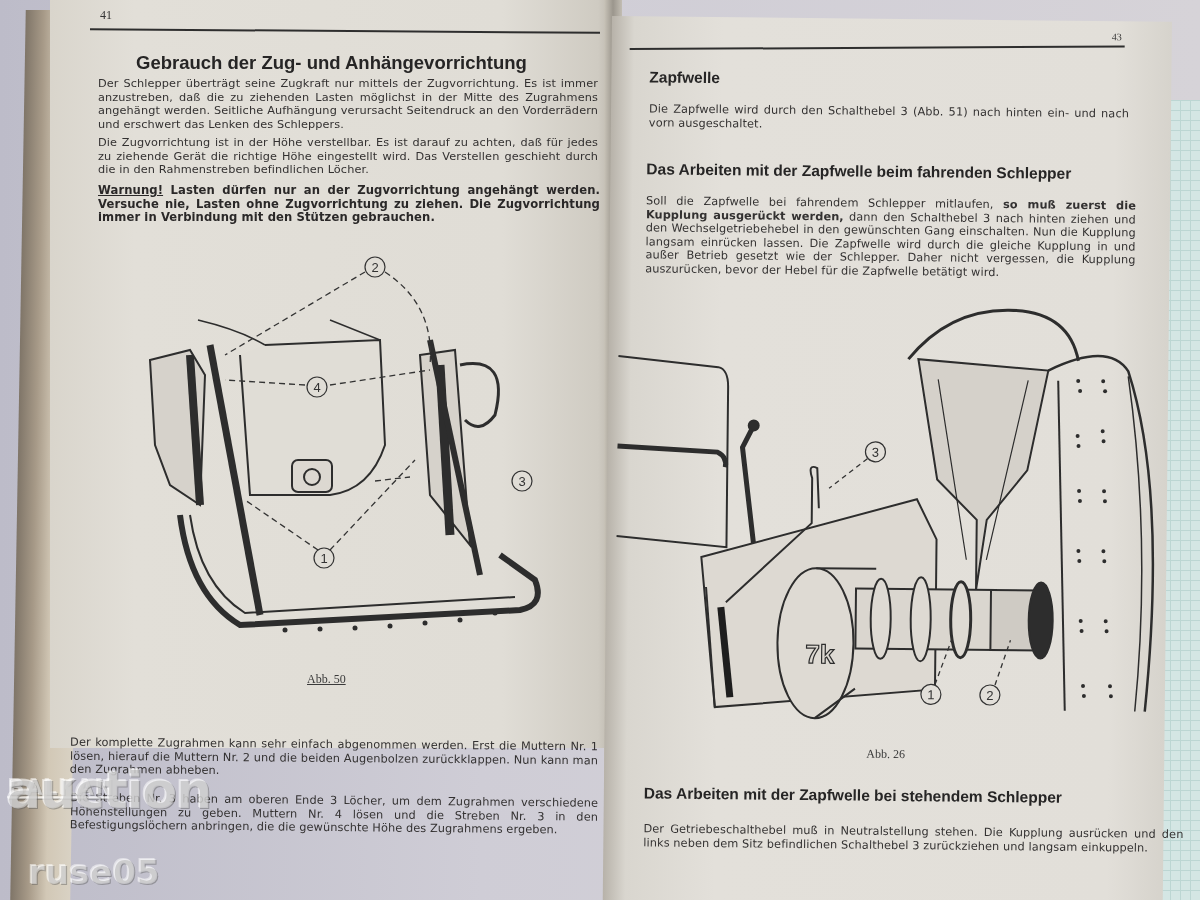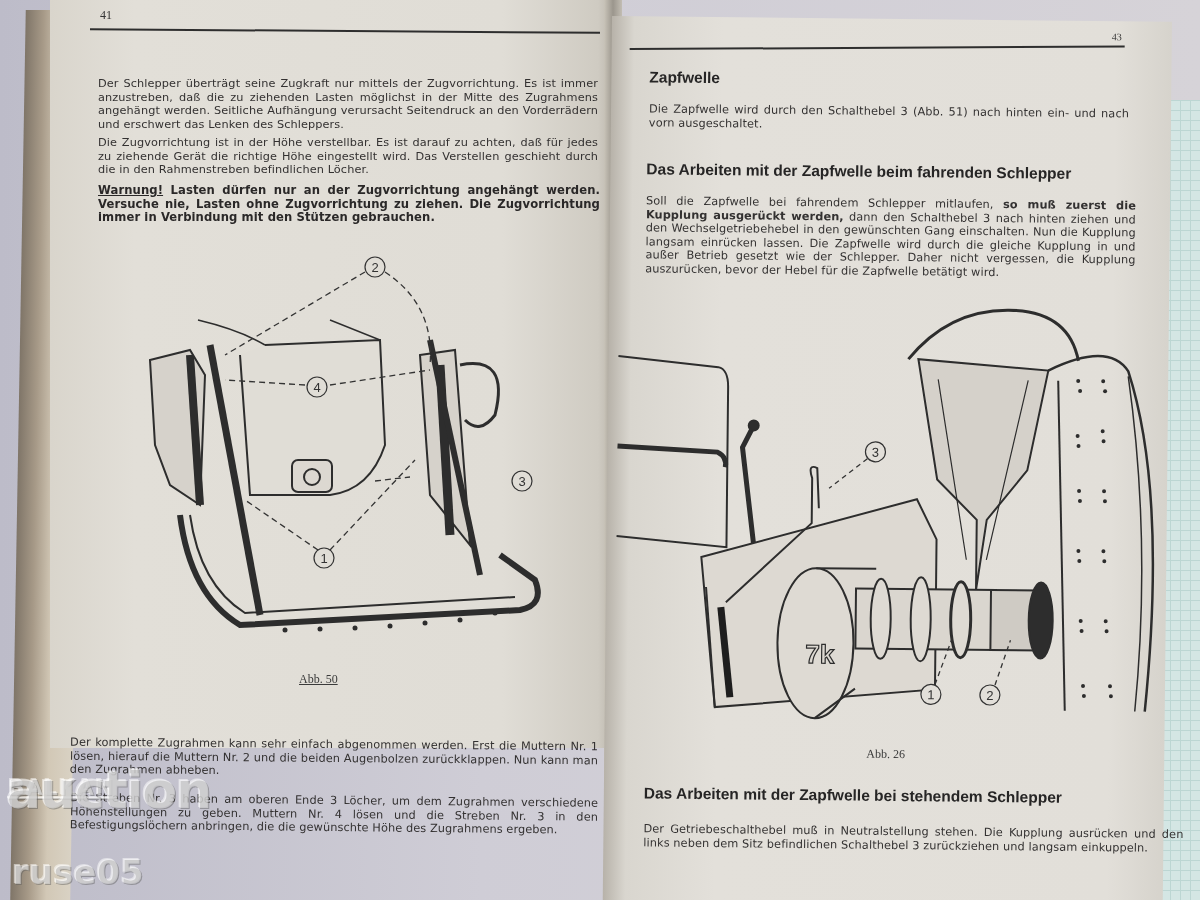--- a/index.html
+++ b/index.html
@@ -77,20 +77,21 @@
 <body>
 
 <div class="bg-cloth"></div>
 <div class="bg-grid"></div>
 <div class="book-edge"></div>
 
 <div class="page page-left">
   <div class="page-number" style="left:50px; top:8px;">41</div>
   <div class="rule" style="left:40px; top:30px; width:510px; transform: rotate(0.4deg);"></div>
 
+  <h2 class="title" style="left:86px; top:52px; font-size:18.5px;">Gebrauch der Zug- und Anhängevorrichtung</h2>
 
   <p class="para" style="left:48px; top:136px; width:500px;">Die Zugvorrichtung ist in der Höhe verstellbar. Es ist darauf zu achten, daß für jedes zu ziehende Gerät die richtige Höhe eingestellt wird. Das Verstellen geschieht durch die in den Rahmenstreben befindlichen Löcher.</p>
   <p class="para" style="left:48px; top:77px; width:500px;">Der Schlepper überträgt seine Zugkraft nur mittels der Zugvorrichtung. Es ist immer anzustreben, daß die zu ziehenden Lasten möglichst in der Mitte des Zugrahmens angehängt werden. Seitliche Aufhängung verursacht Seitendruck an den Vorderrädern und erschwert das Lenken des Schleppers.</p>
   <p class="para bold" style="left:48px; top:184px; width:502px;"><span class="warn-label">Warnung!</span><span> Lasten dürfen nur an der Zugvorrichtung angehängt werden. Versuche nie, Lasten ohne Zugvorrichtung zu ziehen. Die Zugvorrichtung immer in Verbindung mit den Stützen gebrauchen.</span></p>
 
   <svg class="figure" style="left:80px; top:245px;" width="430" height="420" viewBox="0 0 430 420">
     <g fill="none" stroke="#2d2d2d" stroke-width="2">
 
       <path d="M50 270 Q60 350 110 380 L390 365 Q415 360 405 335 L370 310" stroke-width="6"></path>
       <path d="M60 270 Q70 340 115 368 L385 352" stroke-width="2"></path>
@@ -145,21 +146,21 @@
     <g>
       <circle cx="392" cy="236" r="10" fill="#e0ddd6" stroke="#333" stroke-width="1.2"></circle>
       <text class="callout" x="392" y="241" text-anchor="middle">3</text>
     </g>
     <g>
       <circle cx="194" cy="313" r="10" fill="#e0ddd6" stroke="#333" stroke-width="1.2"></circle>
       <text class="callout" x="194" y="318" text-anchor="middle">1</text>
     </g>
   </svg>
 
-  <div class="caption" style="left:249px; top:672px;text-decoration:underline;">Abb. 50</div>
+  <div class="caption" style="left:257px; top:672px;text-decoration:underline;">Abb. 50</div>
 
   <p class="para" style="left:20px; top:738px; width:528px; transform: rotate(0.5deg);">Der komplette Zugrahmen kann sehr einfach abgenommen werden. Erst die Muttern Nr. 1 lösen, hierauf die Muttern Nr. 2 und die beiden Augenbolzen zurückklappen. Nun kann man den Zugrahmen abheben.</p>
   <p class="para" style="left:20px; top:794px; width:528px; transform: rotate(0.6deg);">Die Streben Nr. 3 haben am oberen Ende 3 Löcher, um dem Zugrahmen verschiedene Höhenstellungen zu geben. Muttern Nr. 4 lösen und die Streben Nr. 3 in den Befestigungslöchern anbringen, die die gewünschte Höhe des Zugrahmens ergeben.</p>
 </div>
 
 <div class="gutter"></div>
 
 <div class="page page-right">
   <div class="rule" style="left:18px; top:28px; width:495px; transform: rotate(-0.9deg);"></div>
   <div class="page-number" style="left:500px; top:10px; font-size:10px;">43</div>
@@ -250,13 +251,13 @@
   </svg>
 
   <div class="caption" style="left:262px; top:728px;">Abb. 26</div>
 
   <h2 class="title" style="left:40px; top:768px; font-size:15.5px; white-space:nowrap;">Das Arbeiten mit der Zapfwelle bei stehendem Schlepper</h2>
   <p class="para" style="left:40px; top:806px; width:540px;">Der Getriebeschalthebel muß in Neutralstellung stehen. Die Kupplung ausrücken und den links neben dem Sitz befindlichen Schalthebel 3 zurückziehen und langsam einkuppeln.</p>
 </div>
 
 <div class="watermark" style="left:8px; top:775px; font-size:22px; letter-spacing:1px;text-decoration:underline;">BALKAN</div>
 <div class="watermark" style="left:6px; top:760px; font-size:52px; letter-spacing:-2px;">auction</div>
-<div class="watermark" style="left:12px; top:852px; font-size:34px;">ruse05</div>
+<div class="watermark" style="left:12px; top:852px; font-size:34px;padding-left:16px;">ruse05</div>
 
 </body></html>

